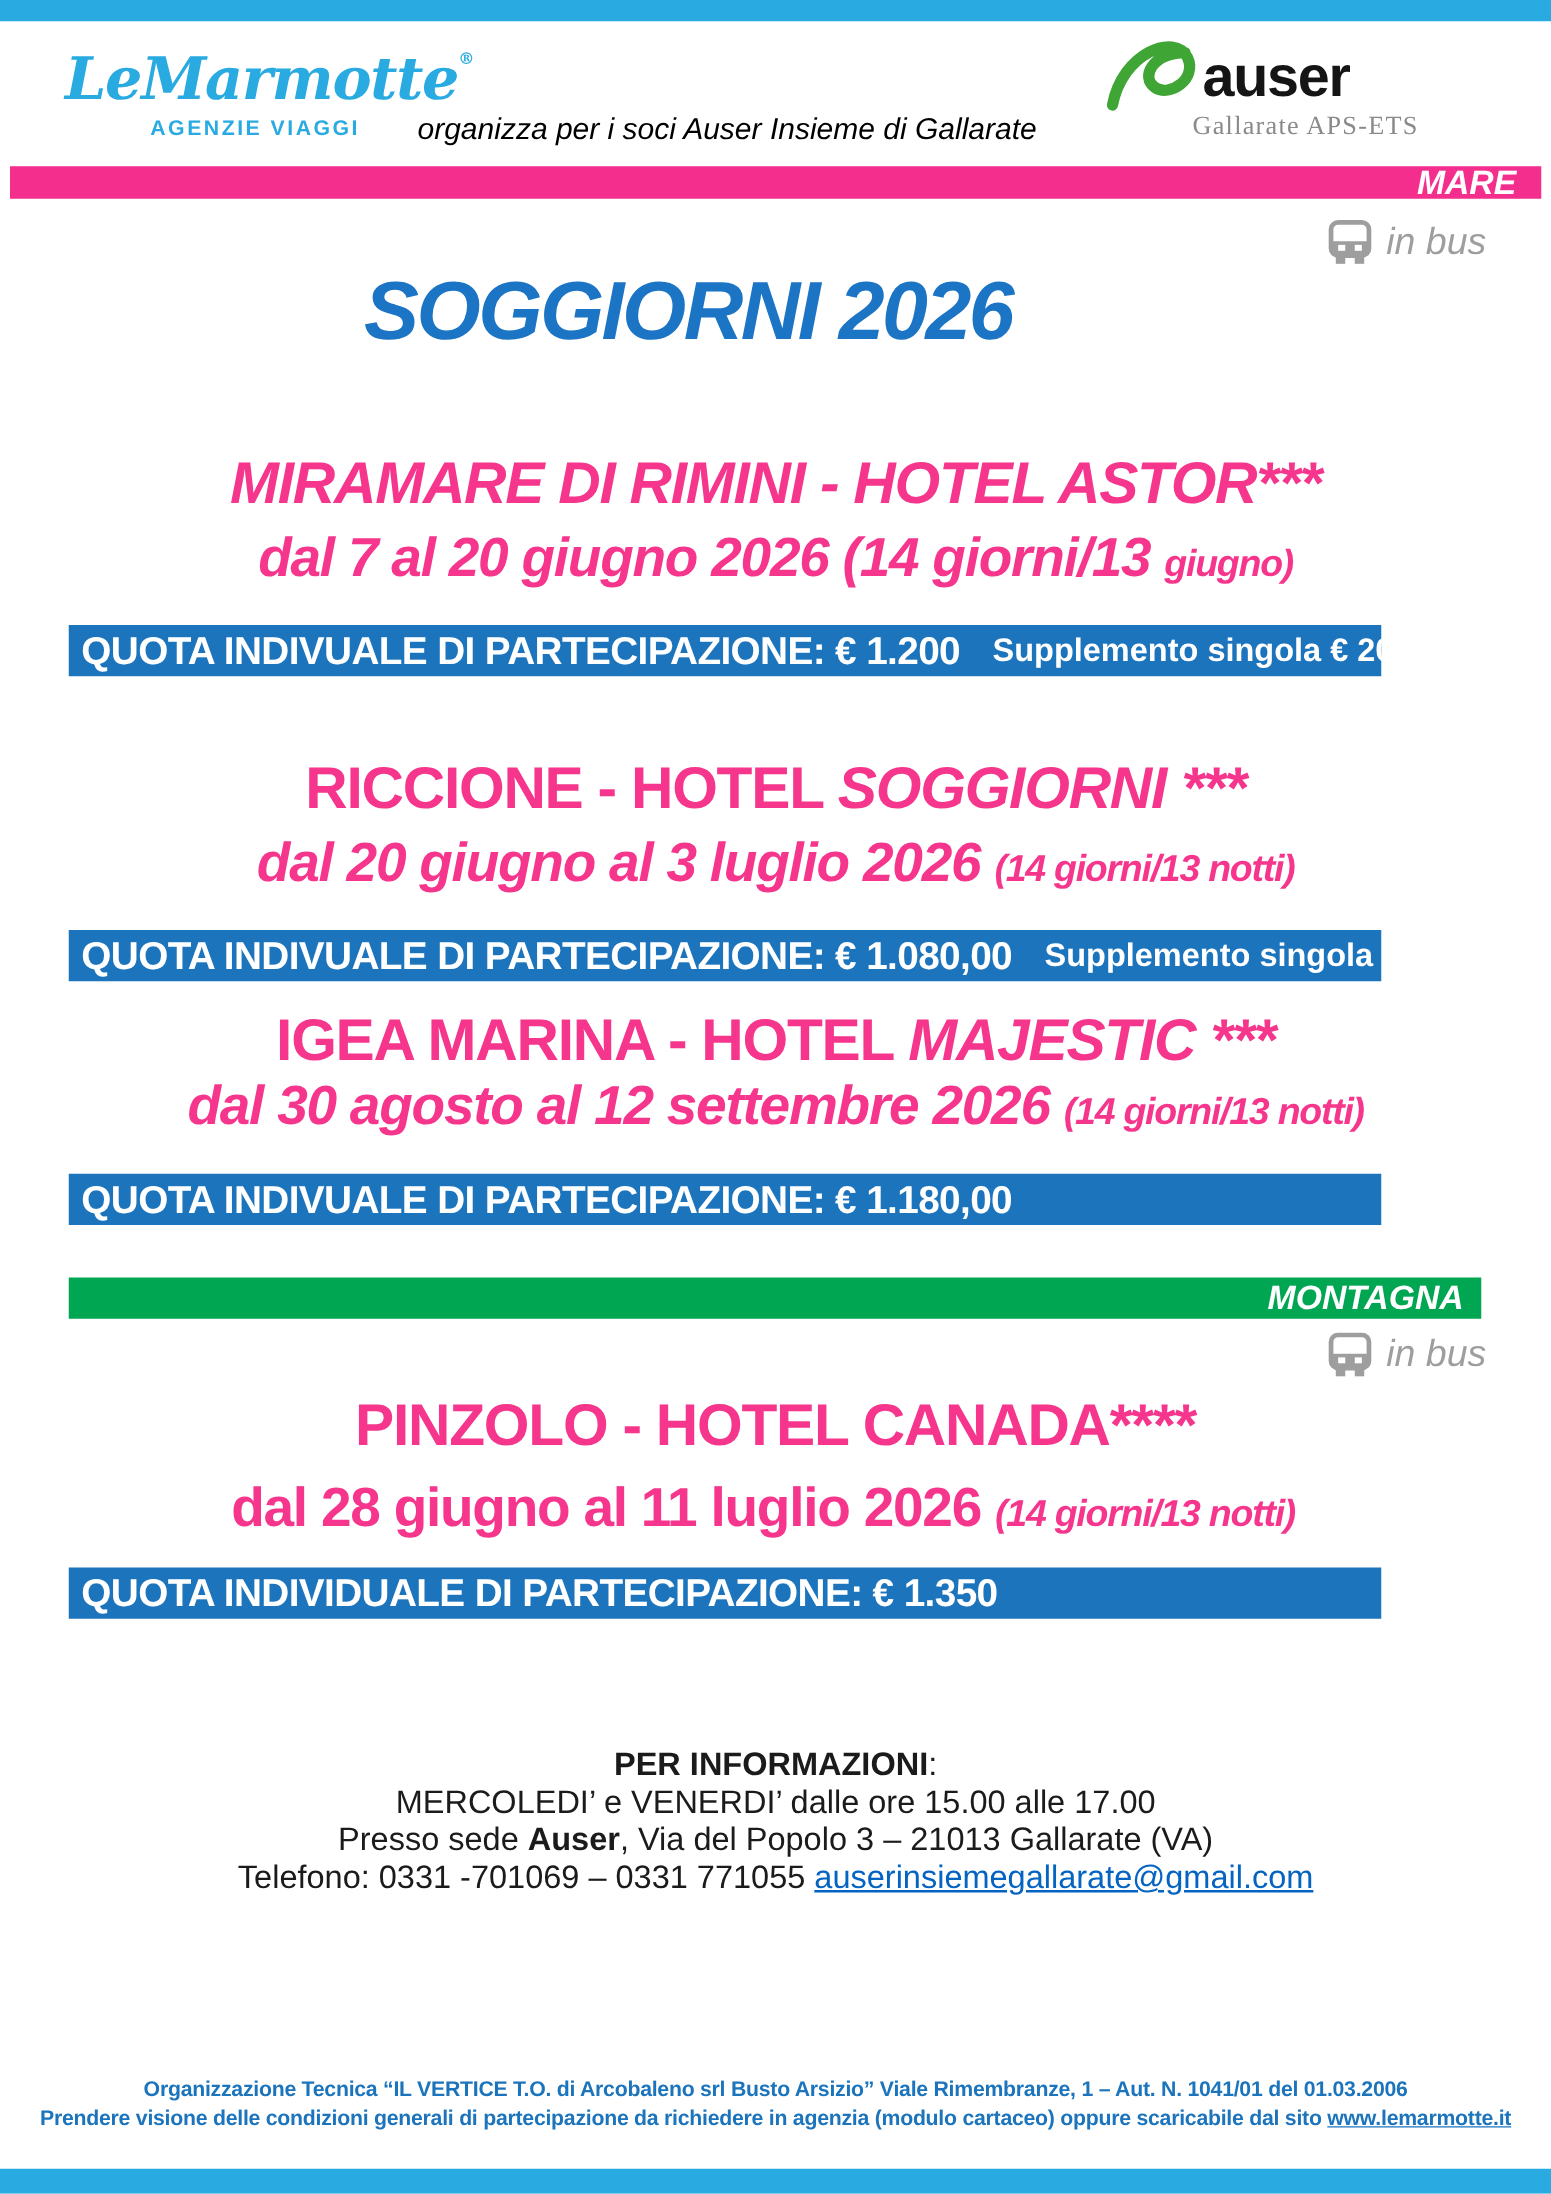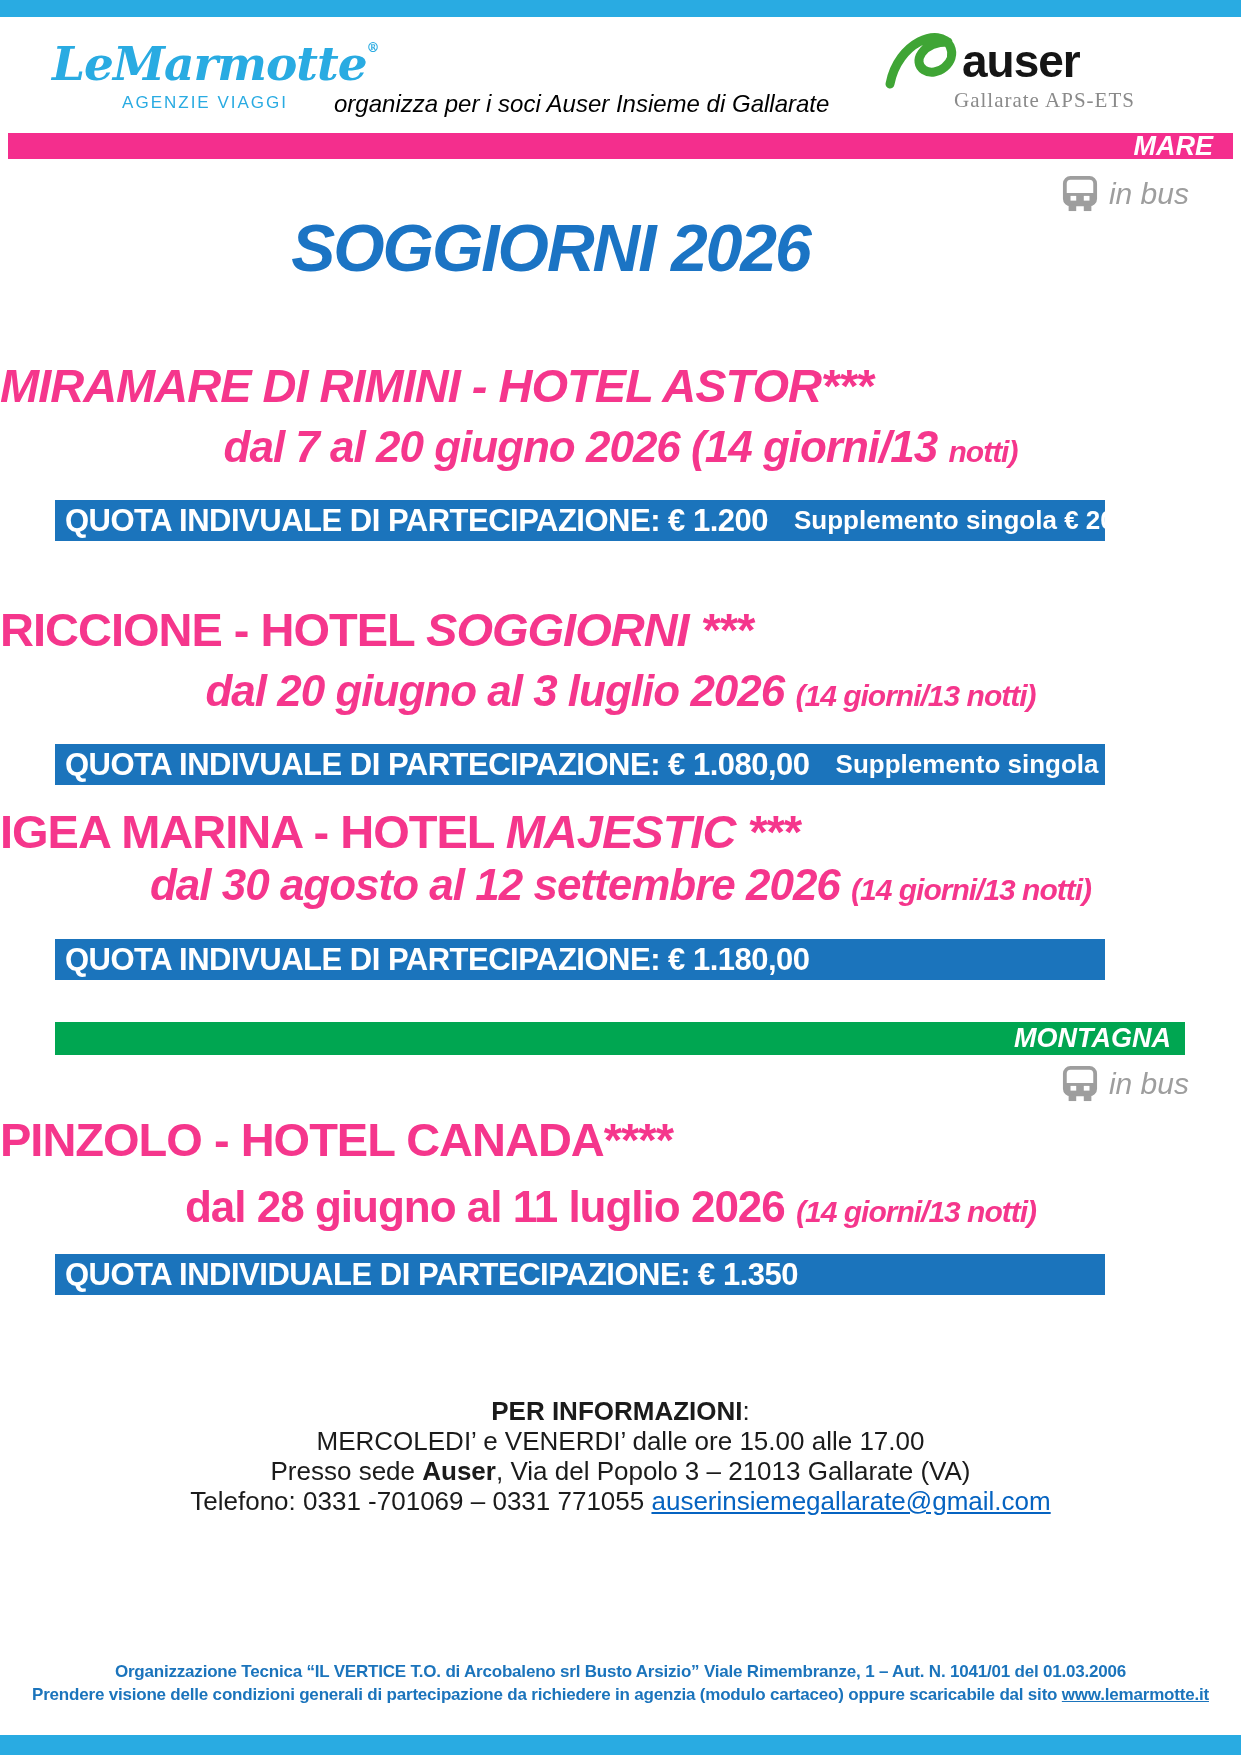--- a/index.html
+++ b/index.html
@@ -11,21 +11,21 @@
   }
   .accent-bar { position:absolute; left:0; width:1241px; background:#29ABE2; }
   .top-bar { top:0; height:17px; }
   .bottom-bar { top:1735px; height:20px; }
 
   
   .logo { position:absolute; left:28px; top:36px; width:260px; color:#29ABE2; }
   .logo-script { font-family:"DejaVu Serif", serif; font-style:italic; font-weight:bold;
                  font-size:47px; letter-spacing:-1px; white-space:nowrap;margin-left:24px; }
   .logo-reg { font-size:13px; vertical-align:28px; }
-  .logo-tagline { font-size:17px; font-weight:normal; letter-spacing:2px; text-align:right;
+  .logo-tagline { font-size:17px; font-weight:bold; letter-spacing:2px; text-align:right;
                   margin-top:2px; }
   .organizza { position:absolute; left:334px; top:90px; font-size:24px; font-style:italic;
                color:#000; white-space:nowrap; }
   .auser { position:absolute; left:882px; top:16px; width:300px; height:100px; }
   .auser-swirl { position:absolute; left:0; top:4px; }
   .auser-word { position:absolute; left:80px; top:18px; font-size:46px; font-weight:bold;
                 color:#151515; letter-spacing:-1px; }
   .auser-sub { position:absolute; left:72px; top:72px; font-family:"Liberation Serif", serif;
                font-size:21px; color:#8a8a8a; letter-spacing:1px; white-space:nowrap; }
 
@@ -40,21 +40,21 @@
            color:#9e9e9e; font-style:italic; font-size:30px; }
   .inbus-1 { top:176px; right:52px; }
   .inbus-2 { top:1066px; right:52px; }
 
   
   .page-title { position:absolute; top:210px; left:0; width:1241px; text-align:center;
                 margin:0; padding-right:140px; color:#1B74C4; font-size:66px; font-weight:bold;
                 font-style:italic; letter-spacing:-2px; white-space:nowrap; }
 
   
-  .offer-title { position:absolute; left:0; width:1241px; color:#F5368C;
+  .offer-title { position:absolute; left:0; width:1241px; text-align:center; color:#F5368C;
                  font-weight:bold; font-size:47px; letter-spacing:-1px; white-space:nowrap; }
   .offer-date  { position:absolute; left:0; width:1241px; text-align:center; color:#F5368C;
                  font-weight:bold; font-style:italic; font-size:44px; letter-spacing:-1px;
                  white-space:nowrap; }
   .date-note { font-size:30px; }
   .it { font-style:italic; }
   .up { font-style:normal; }
   .t1 { top:358px; } .d1 { top:422px; }
   .t2 { top:602px; } .d2 { top:666px; }
   .t3 { top:804px; } .d3 { top:860px; }
@@ -119,21 +119,21 @@
     </svg>
     <span>in bus</span>
   </div>
 
   <h1 class="page-title">SOGGIORNI 2026</h1>
 
   <div class="offer-title t1 it">
     <span>MIRAMARE DI RIMINI - HOTEL ASTOR</span><span>***</span>
   </div>
   <div class="offer-date d1">
-    <span>dal 7 al 20 giugno 2026 (14 giorni/13 </span><span class="date-note">notti)</span>
+    <span>dal 7 al 20 giugno 2026 (14 giorni/13 </span><span class="date-note">giugno)</span>
   </div>
   <div class="quota-bar q1">
     <span class="quota-main">QUOTA INDIVUALE DI PARTECIPAZIONE: € 1.200</span>
     <span class="quota-sup">Supplemento singola € 200</span>
   </div>
 
   <div class="offer-title t2">
     <span class="up">RICCIONE - HOTEL </span><span class="it">SOGGIORNI </span><span class="it">***</span>
   </div>
   <div class="offer-date d2">

